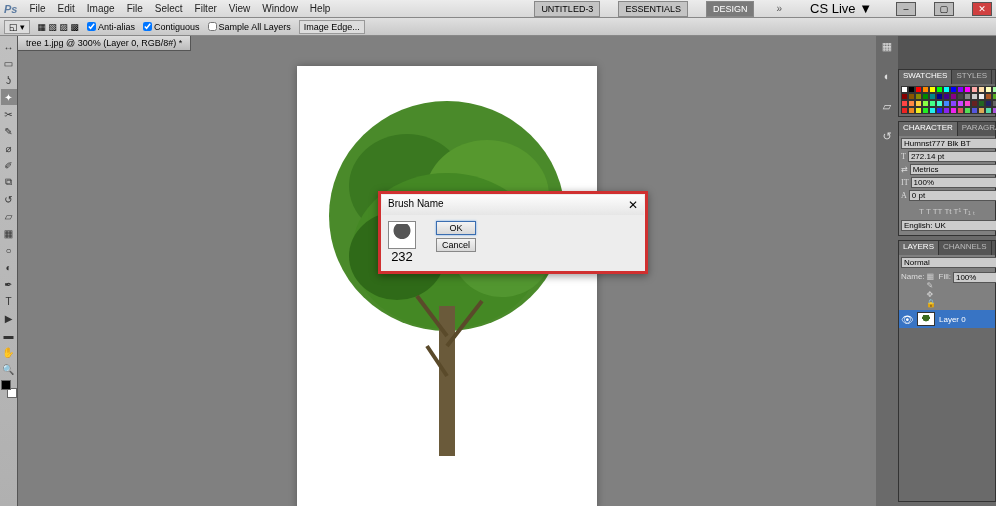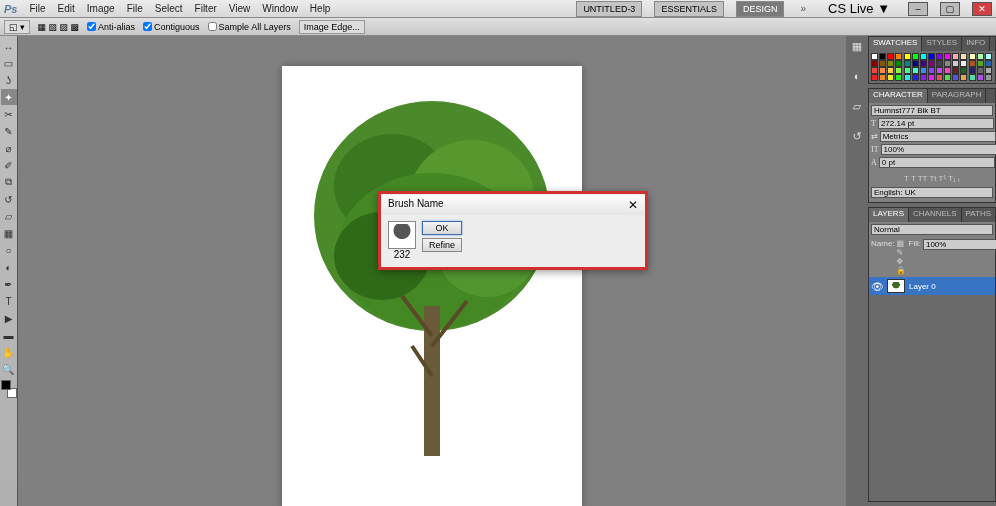--- a/index.html
+++ b/index.html
@@ -1,20 +1,20 @@
 <!DOCTYPE html>
 <html><head>
   <meta charset="utf-8">
   <style>
     * { margin: 0; padding: 0; box-sizing: border-box; font-family: Tahoma, sans-serif; }
     body { background: #545454; height: 506px; width: 996px; overflow: hidden; font-size: 10px; }
     .menubar { background: linear-gradient(to bottom, #ececec, #d8d8d8); height: 18px; display: flex; align-items: center; padding: 0 4px; border-bottom: 1px solid #888; }
     .ps-logo { color: #5a7aa0; font-weight: bold; font-size: 11px; font-style: italic; margin-right: 6px; }
     .menu-item { padding: 0 6px; font-size: 10px; color: #222; cursor: pointer; }
-    .menubar-right { margin-left: auto; display: flex; align-items: center; gap: 12px; }
+    .menubar-right { margin-left: auto; display: flex; align-items: center; gap: 18px; }
     .workspace-btn { padding: 2px 6px; background: #c4c4c4; font-size: 9px; border: 1px solid #888; }
     .workspace-btn.active { background: #7a7a7a; color: #fff; }
     .cslive { font-size: 13px; padding: 2px 6px; }
     .win-btn { width: 20px; height: 14px; border: 1px solid #555; display: flex; align-items: center; justify-content: center; font-size: 9px; }
     .win-min { background: #bbb; }
     .win-max { background: #bbb; }
     .win-close { background: #d04040; color: #fff; }
     .optionsbar { background: linear-gradient(to bottom, #e0e0e0, #c8c8c8); height: 18px; display: flex; align-items: center; padding: 0 4px; border-bottom: 1px solid #888; font-size: 9px; gap: 8px; }
     .opt-drop { border: 1px solid #999; padding: 1px 4px; background: #ddd; }
     .checkbox-label { display: flex; align-items: center; gap: 2px; }
@@ -26,21 +26,21 @@
     .fg-bg { position: relative; width: 16px; height: 18px; margin: 2px auto; }
     .fg { position: absolute; width: 10px; height: 10px; background: #000; border: 1px solid #666; top: 0; left: 0; }
     .bg { position: absolute; width: 10px; height: 10px; background: #fff; border: 1px solid #666; bottom: 0; right: 0; }
     .canvas-area { flex: 1; background: #808080; position: relative; }
     .doc-tab { position: absolute; top: 0; left: 0; background: linear-gradient(to bottom, #ddd, #bbb); padding: 2px 8px; font-size: 9px; border-right: 1px solid #555; border-bottom: 1px solid #555; }
     .canvas { position: absolute; top: 30px; left: 50%; transform: translateX(-50%); width: 300px; height: 445px; background: #fff; box-shadow: 0 0 8px rgba(0,0,0,0.3); }
     .tree { position: absolute; top: 20px; left: 20px; width: 260px; height: 400px; }
     .tree svg { width: 100%; height: 100%; }
     .panel-strip { width: 22px; background: #6a6a6a; display: flex; flex-direction: column; padding-top: 4px; gap: 12px; }
     .strip-icon { width: 18px; height: 18px; margin: 0 auto; color: #ddd; font-size: 11px; text-align: center; }
-    .panels { width: 128px; background: #6a6a6a; display: flex; flex-direction: column; }
+    .panels { width: 98px; background: #6a6a6a; display: flex; flex-direction: column; margin-top: 33px; }
     .panel-group { border: 1px solid #333; margin-bottom: 4px; }
     .panel-tabs { display: flex; background: #555; height: 14px; }
     .panel-tab { font-size: 8px; padding: 1px 4px; color: #bbb; cursor: pointer; border-right: 1px solid #333; }
     .panel-tab.active { background: #6a6a6a; color: #fff; }
     .swatches-body { padding: 2px; display: grid; grid-template-columns: repeat(15, 1fr); gap: 0; background: #6a6a6a; }
     .swatch { width: 7px; height: 7px; border: 0.5px solid #333; }
     .char-body { background: #808080; padding: 2px; font-size: 8px; }
     .char-row { display: flex; gap: 2px; margin-bottom: 2px; align-items: center; }
     .char-input { flex: 1; background: #ccc; border: 1px solid #555; padding: 0 2px; font-size: 8px; height: 11px; }
     .char-label { width: 12px; text-align: center; color: #ddd; font-family: serif; }
@@ -50,25 +50,25 @@
     .layer-eye { width: 12px; font-size: 10px; text-align: center; }
     .layer-thumb { width: 18px; height: 14px; background: #fff; border: 1px solid #333; position: relative; }
     .layer-thumb::after { content: ""; position: absolute; inset: 2px; background: radial-gradient(circle at 50% 35%, #3a6b1f 45%, transparent 48%); }
     .dialog { position: absolute; top: 155px; left: 360px; width: 270px; background: #ededed; border: 3px solid #d03030; box-shadow: 0 2px 8px rgba(0,0,0,0.4); padding: 1px; }
     .dialog-title { display: flex; justify-content: space-between; padding: 3px 6px; font-size: 10px; background: linear-gradient(to bottom,#fdfdfd,#e6e6e6); }
     .dialog-close { cursor: pointer; font-size: 12px; }
     .dialog-body { display: flex; padding: 6px; gap: 6px; align-items: flex-start; }
     .brush-preview { display: flex; flex-direction: column; align-items: center; }
     .brush-img { width: 28px; height: 28px; border: 1px solid #888; background: #fff; position: relative; }
     .brush-img::after { content: ""; position: absolute; inset: 2px 4px; background: radial-gradient(circle at 50% 30%, #555 45%, transparent 50%); }
-    .brush-size { font-size: 10px; text-align: right; }
+    .brush-size { font-size: 13px; text-align: right; }
     .name-row { display: flex; align-items: center; gap: 4px; flex: 1; }
     .name-input { flex: 1; border: 1px solid #6090c0; padding: 1px 2px; font-size: 9px; height: 14px; }
     .dlg-btns { display: flex; flex-direction: column; gap: 3px; }
-    .dlg-btn { width: 40px; padding: 1px; background: linear-gradient(to bottom,#f4f4f4,#d8d8d8); border: 1px solid #888; font-size: 9px; cursor: pointer; }
+    .dlg-btn { width: 40px; padding: 1px; background: linear-gradient(to bottom,#f4f4f4,#d8d8d8); border: 1px solid #888; font-size: 9px; cursor: pointer; margin-left: 14px; }
     .dlg-btn.ok { border: 1px solid #3a6db0; box-shadow: 0 0 2px #6aa6e6; }
     .panel-icons-row { display:flex; padding:2px; gap:4px; justify-content:center; color:#ccc; font-size:8px; }
   </style>
 </head>
 <body>
 
 <div class="menubar">
   <span class="ps-logo">Ps</span>
   <span class="menu-item">File</span>
   <span class="menu-item">Edit</span>
@@ -131,20 +131,21 @@
     <div class="tool">▬</div>
     <div class="tool">✋</div>
     <div class="tool">🔍</div>
     <div class="fg-bg">
         <div class="bg"></div>
         <div class="fg"></div>
       </div>
   </div>
 
   <div class="canvas-area">
+    <div class="doc-tab">tree 1.jpg @ 300% (Layer 0, RGB/8#) *</div>
     <div class="canvas">
       <div class="tree">
         <svg viewBox="0 0 260 400">
           <ellipse cx="130" cy="130" rx="118" ry="115" fill="#4a8a2a"></ellipse>
           <ellipse cx="90" cy="100" rx="58" ry="52" fill="#3a7820"></ellipse>
           <ellipse cx="170" cy="110" rx="62" ry="56" fill="#56982e"></ellipse>
           <ellipse cx="130" cy="165" rx="95" ry="78" fill="#448824"></ellipse>
           <ellipse cx="80" cy="170" rx="48" ry="44" fill="#2f6a18"></ellipse>
           <ellipse cx="185" cy="165" rx="50" ry="46" fill="#529630"></ellipse>
           <rect x="122" y="220" width="16" height="150" fill="#6a5a3a"></rect>
@@ -158,21 +159,21 @@
         <span>Brush Name</span>
         <span class="dialog-close">✕</span>
       </div>
       <div class="dialog-body">
         <div class="brush-preview">
           <div class="brush-img"></div>
           <span class="brush-size">232</span>
         </div>
         <div class="dlg-btns">
           <button class="dlg-btn ok">OK</button>
-          <button class="dlg-btn">Refine</button>
+          <button class="dlg-btn">Cancel</button>
         </div>
       </div>
     </div>
   </div>
 
   <div class="panel-strip">
     <div class="strip-icon">▦</div>
     <div class="strip-icon">◐</div>
     <div class="strip-icon">▱</div>
     <div class="strip-icon">↺</div>

